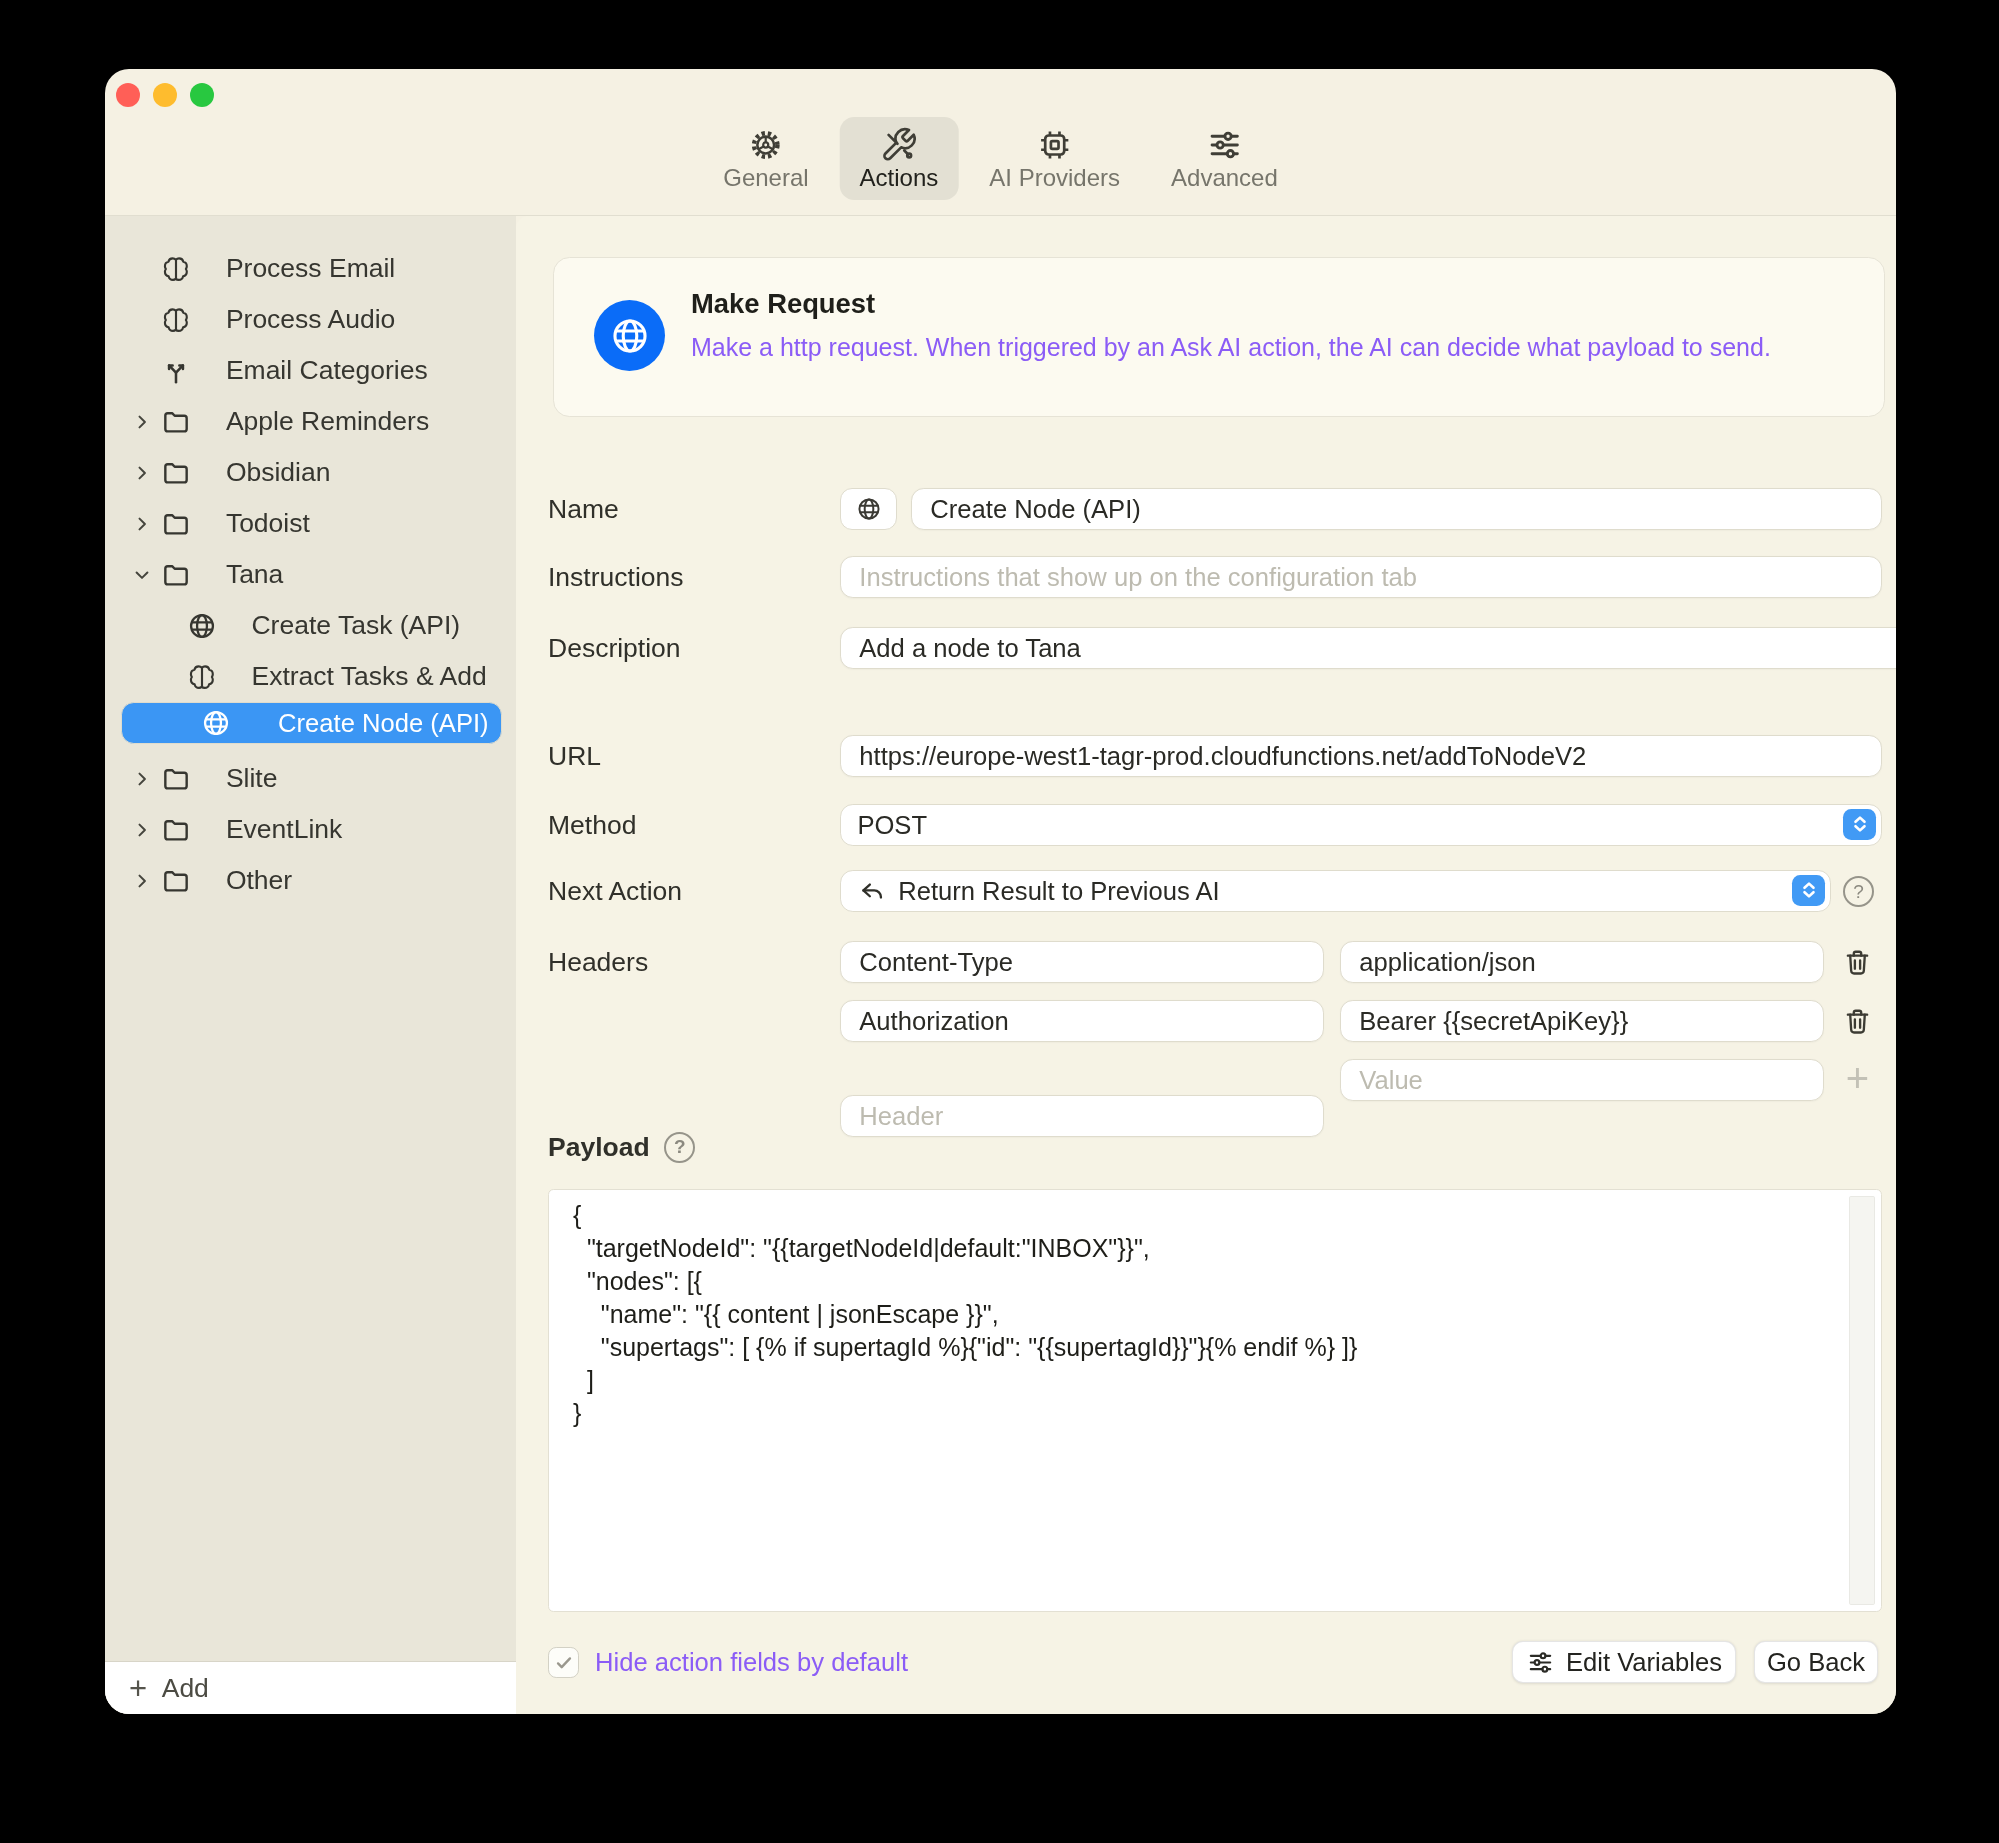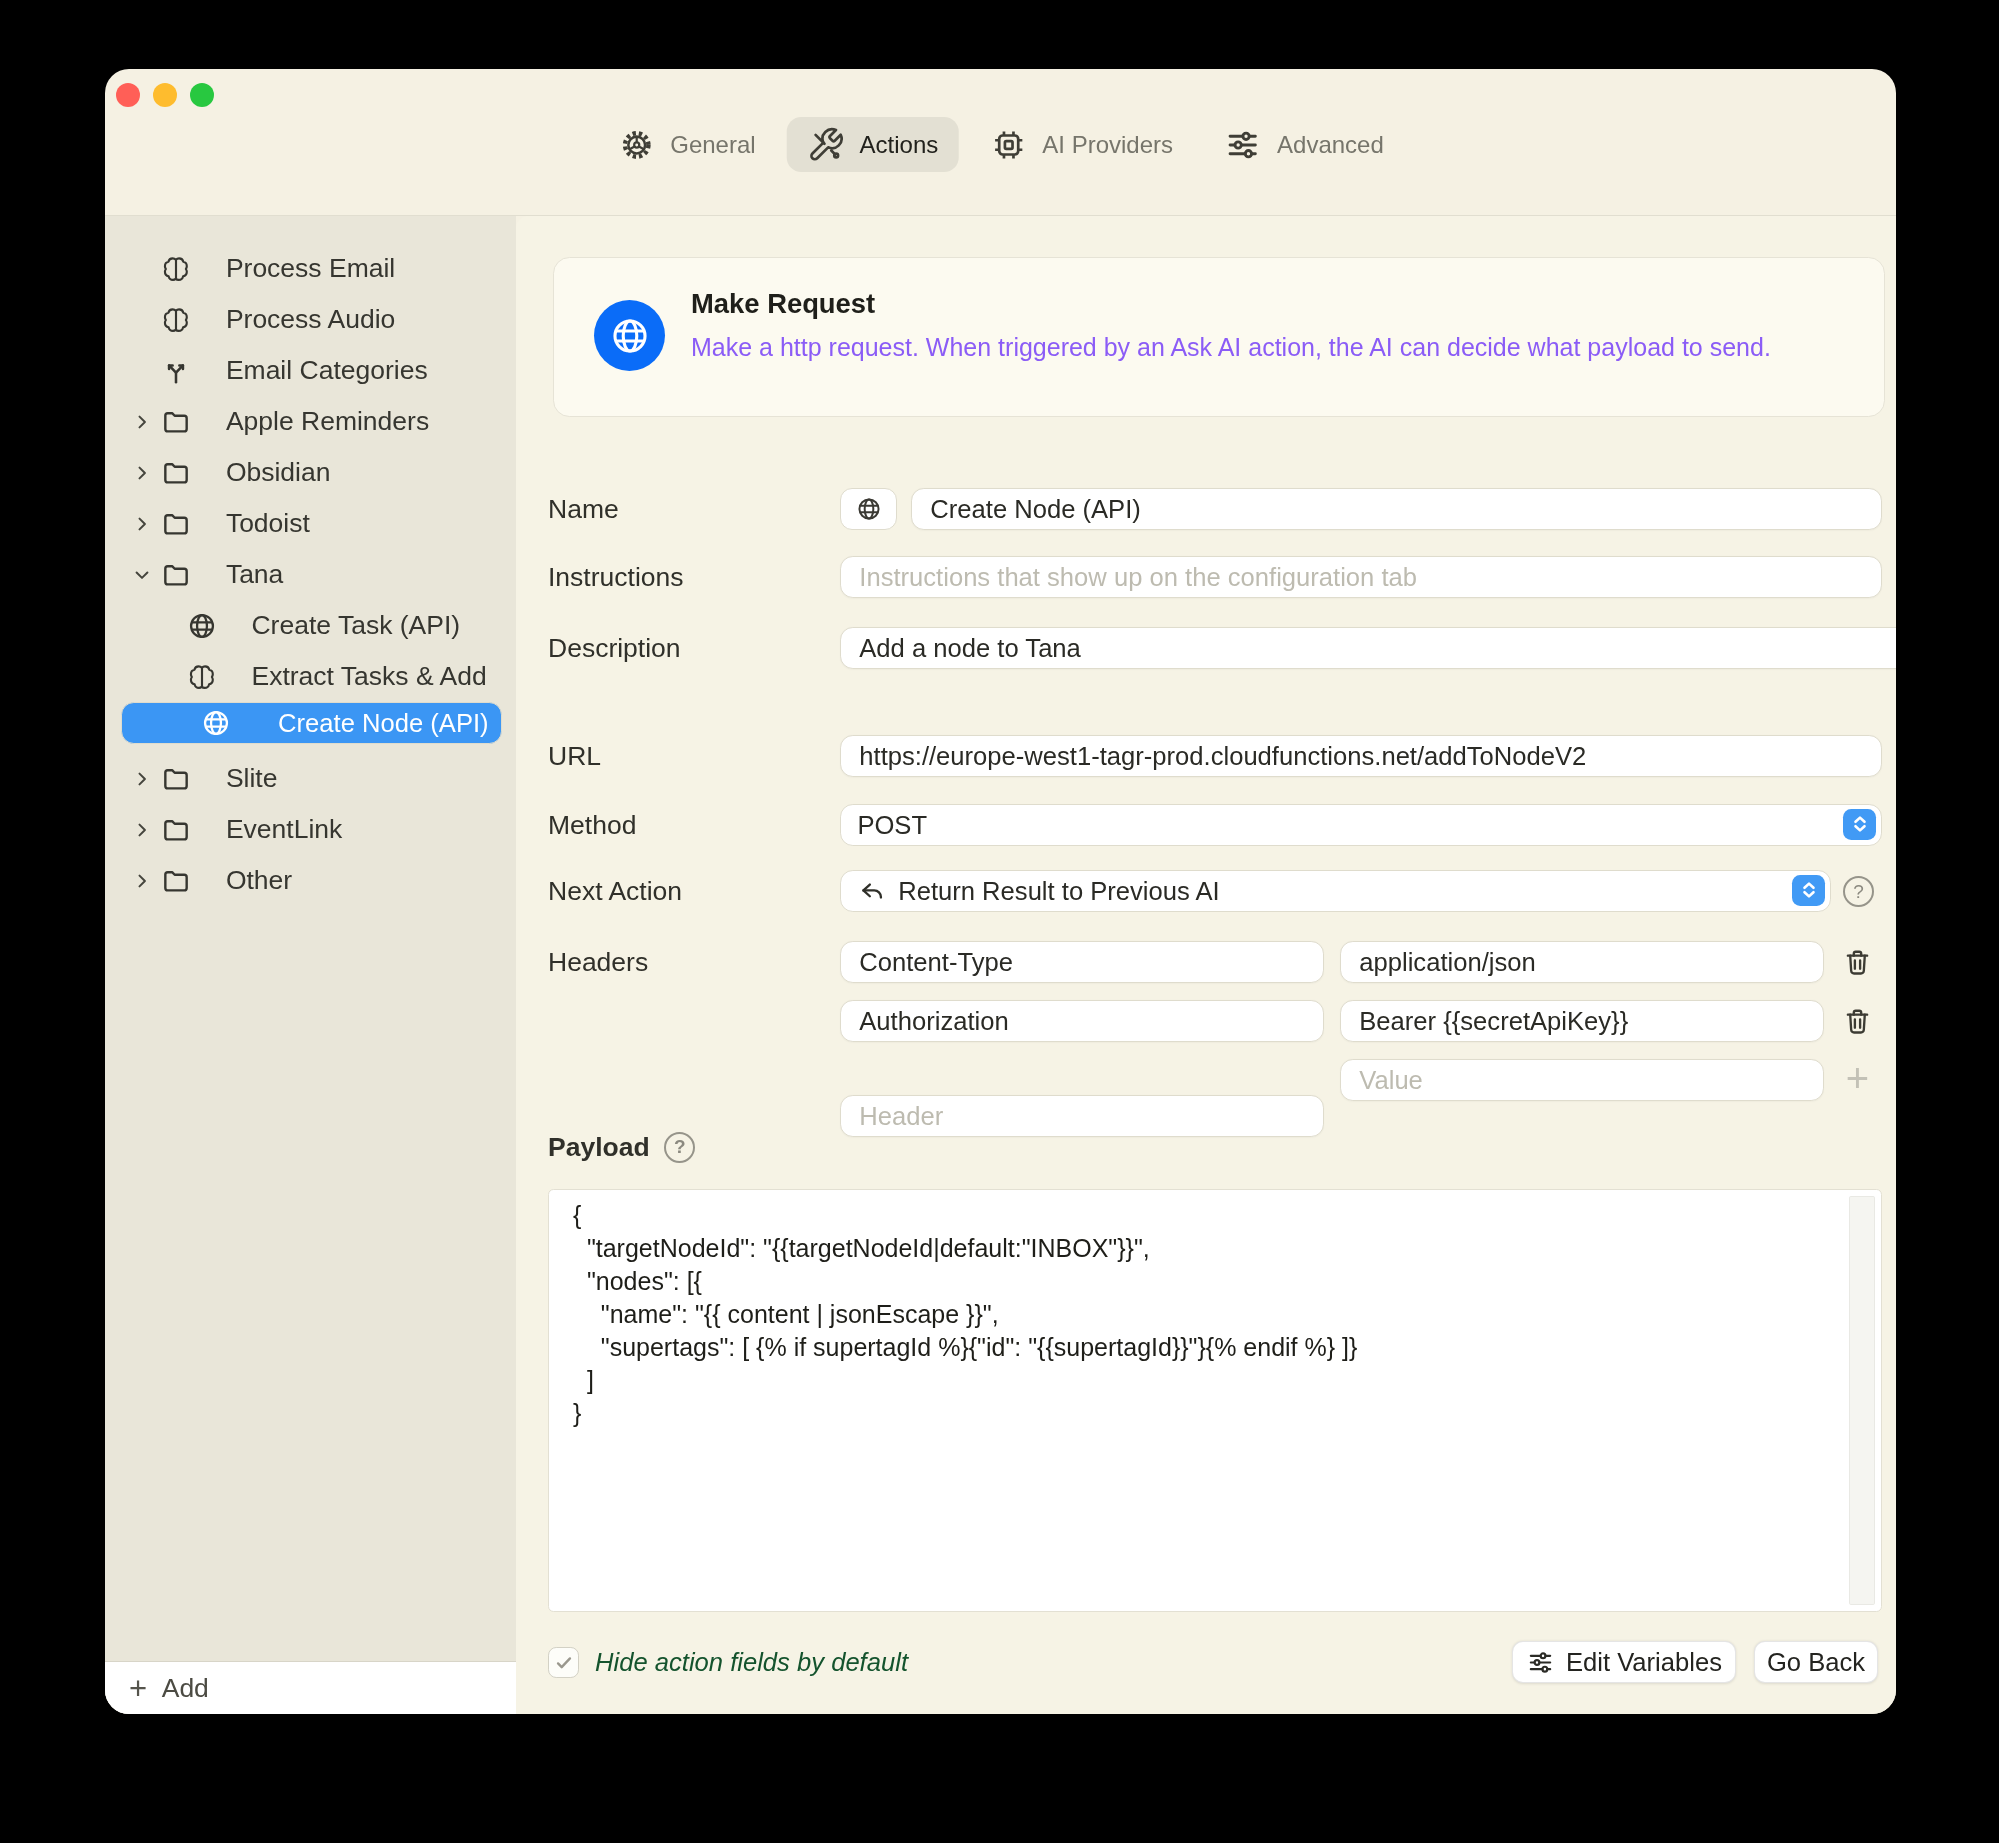--- a/index.html
+++ b/index.html
@@ -5,21 +5,21 @@
   html,body{margin:0;padding:0;background:#000;width:1999px;height:1844px;overflow:hidden;
     font-family:"Liberation Sans","DejaVu Sans",sans-serif;}
   .stage{position:relative;width:1999px;height:1844px;background:#000;}
   .window{position:absolute;left:105px;top:69px;width:1791px;height:1645px;background:#f5f1e3;
     border-radius:24px;overflow:hidden;box-shadow:0 27.4px 82px rgba(0,0,0,.6);}
   
   .toolbar{position:relative;height:146px;}
   .lights{position:absolute;top:13.7px;left:11px;display:flex;gap:12.8px;}
   .light{width:24px;height:24px;border-radius:50%;}
   .tabs{position:absolute;top:48px;left:50%;transform:translateX(-50%);display:flex;align-items:stretch;gap:11px;}
-  .tab{display:flex;align-items:center;justify-content:center;gap:15px;
+  .tab{display:flex;flex-direction:column;align-items:center;justify-content:center;gap:0;
     padding:9.1px 20px 8.2px;border-radius:14.6px;color:#76756b;cursor:default;}
   .tab svg{width:38px;height:38px;color:#3f3e36;}
   .tab .tlbl{font-size:24px;}
   .tab.selected{background:#e3e0d3;}
   .tab.selected .tlbl{color:#21211c;}
   
   .bodyrow{display:flex;height:1499px;border-top:0.9px solid #e1ded0;}
   .sidebar{position:relative;width:411px;background:#e9e6d9;flex:none;}
   .srows{padding-top:27.4px;}
   .srow{height:51px;margin:0 14.6px 0 16.4px;border-radius:9.1px;display:flex;align-items:center;
@@ -67,21 +67,21 @@
   .cellicon svg{width:33px;height:33px;}
   .cellicon.plus{color:#c3c1b6;font-size:40px;font-weight:300;}
   .payloadbox{position:absolute;left:32px;top:973px;width:1334px;height:423px;box-sizing:border-box;
     background:#fff;border:1.8px solid #e3e0d3;border-radius:5.5px;}
   .payloadbox pre{position:absolute;left:24px;top:9.1px;margin:0;font-family:"Liberation Sans","DejaVu Sans",sans-serif;
     font-size:25px;line-height:33px;color:#1e1e19;white-space:pre;}
   .ptrack{position:absolute;right:6.4px;top:6.4px;bottom:6.4px;width:24px;background:#f5f5f1;border:0.9px solid #e9e9e4;border-radius:1.8px;}
   .checkbox{position:absolute;width:31px;height:31px;box-sizing:border-box;border:1.8px solid #d3d1c5;border-radius:8.2px;
     background:#fdfdf9;display:flex;align-items:center;justify-content:center;}
   .checkbox svg{width:22px;height:22px;}
-  .cblabel{position:absolute;height:42px;display:flex;align-items:center;font-size:25.6px;color:#14532d;font-style:italic;}
+  .cblabel{position:absolute;height:42px;display:flex;align-items:center;font-size:25.6px;color:#8b5cf6;}
   .btn{position:absolute;height:42px;box-sizing:border-box;background:#fff;border:0.9px solid rgba(0,0,0,.10);
     border-radius:11px;box-shadow:0 0.9px 2.7px rgba(0,0,0,.10);display:flex;align-items:center;justify-content:center;
     gap:11px;font-size:25.6px;color:#242420;}
   .btn svg{width:29px;height:29px;color:#2b2b26;}
 </style>
 </head>
 <body>
 
 <svg width="0" height="0" style="position:absolute">
   <defs>

